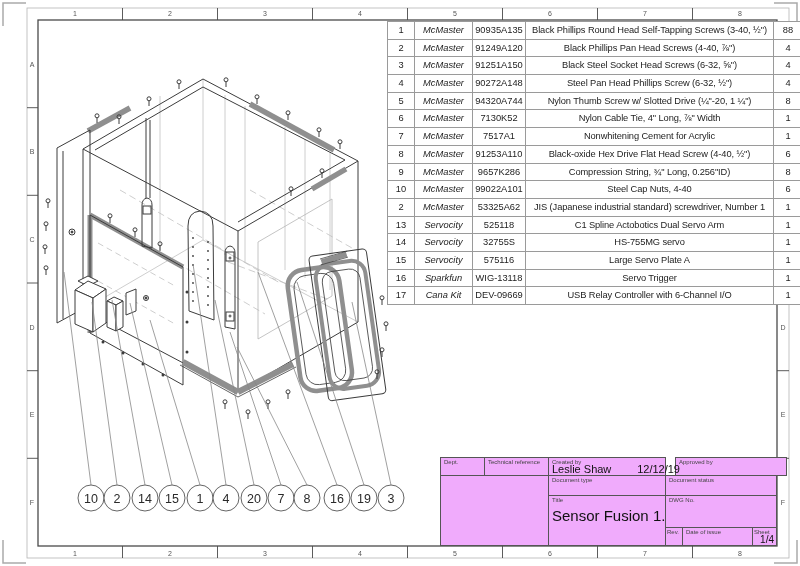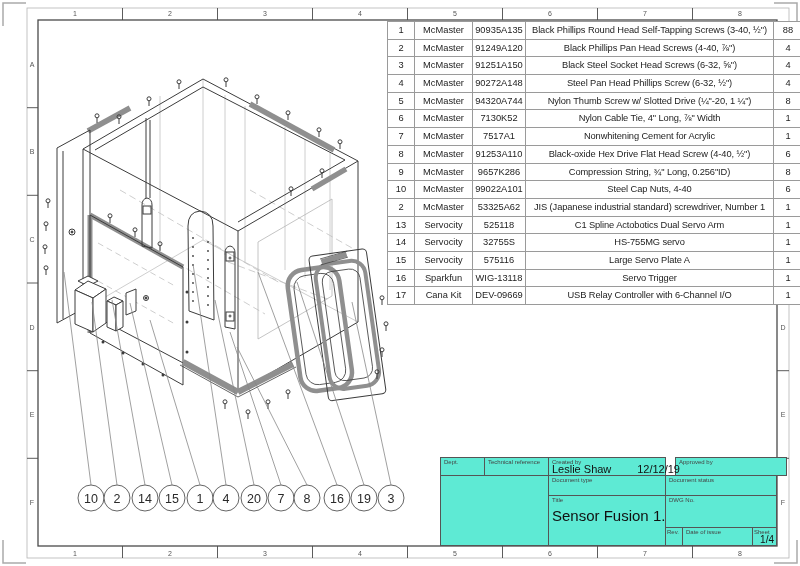--- a/index.html
+++ b/index.html
@@ -6,29 +6,29 @@
   .page{position:relative;width:800px;height:566px;background:#fff;overflow:hidden;
         font-family:"Liberation Sans",sans-serif;color:#1a1a1a;}
   svg text{font-family:"Liberation Sans",sans-serif;}
 
   
   table.bom{position:absolute;left:387px;top:21px;width:390px;border-collapse:collapse;
             table-layout:fixed;background:#fff;}
   table.bom td{border:1px solid #9a9a9a;font-size:9.3px;line-height:1.15;
                padding:3px 2px;text-align:center;vertical-align:middle;color:#1c1c1c;}
   td.c-no{width:22px;}
-  td.c-vendor{width:53px;word-break:break-all;}
+  td.c-vendor{width:53px;word-break:break-all;font-style:italic;}
   td.c-part{width:48px;word-break:break-all;}
   td.c-desc{width:243px;font-size:8.6px;letter-spacing:-0.1px;}
   td.c-qty{width:24px;}
   td.bom-title{font-size:10px;padding:2px;}
 
   
   .tblock{position:absolute;left:440px;top:457px;width:337px;height:89px;}
-  .tb-cell{position:absolute;border:1px solid #555;box-sizing:border-box;background:#5eead4;}
+  .tb-cell{position:absolute;border:1px solid #555;box-sizing:border-box;background:#f0abfc;}
   .tb-label{position:absolute;top:1px;left:3px;font-size:6px;color:#444;}
   .tb-value{position:absolute;font-size:11px;color:#111;}
   .tb-title-value{position:absolute;font-size:15px;color:#111;}
 </style>
 </head>
 <body>
 
 <div class="page">
 
 <svg width="800" height="566" viewBox="0 0 800 566" style="position:absolute;left:0;top:0;">

